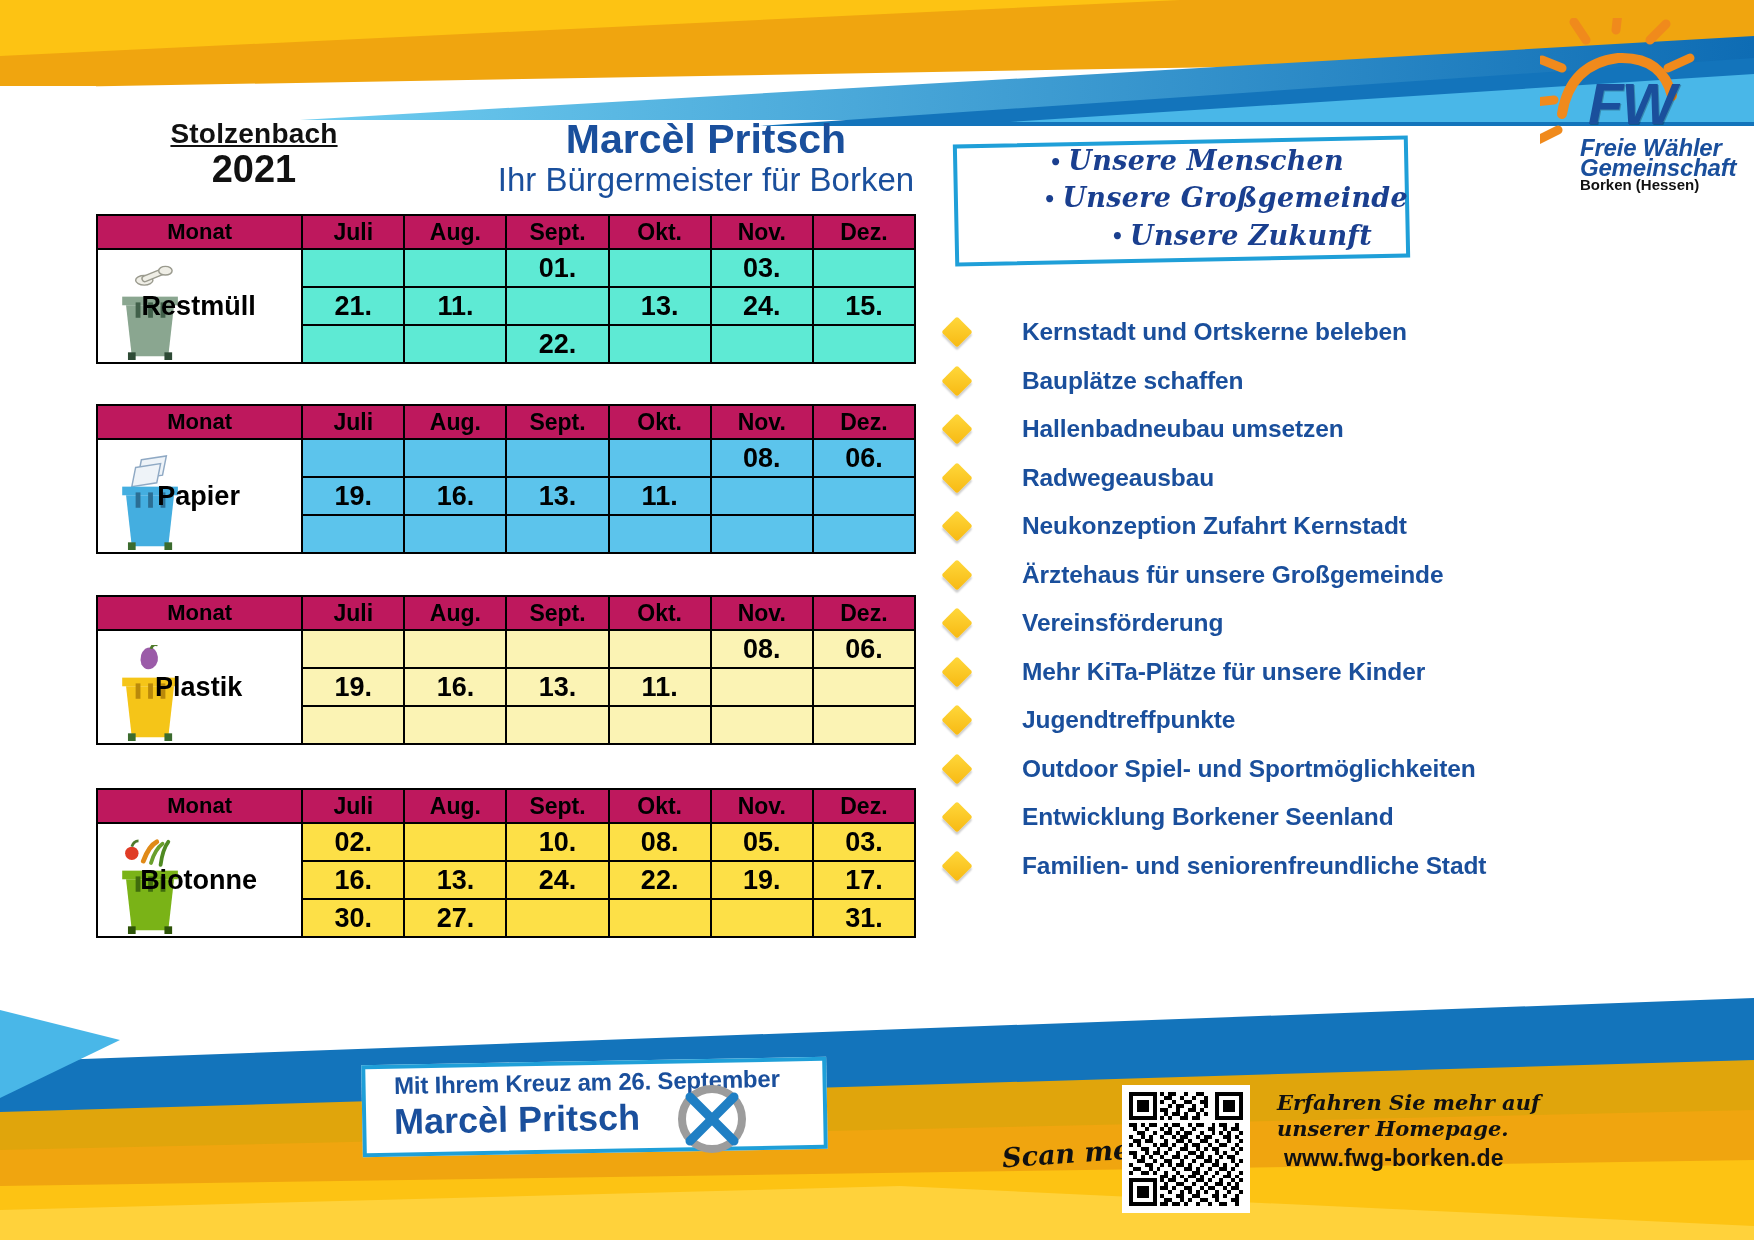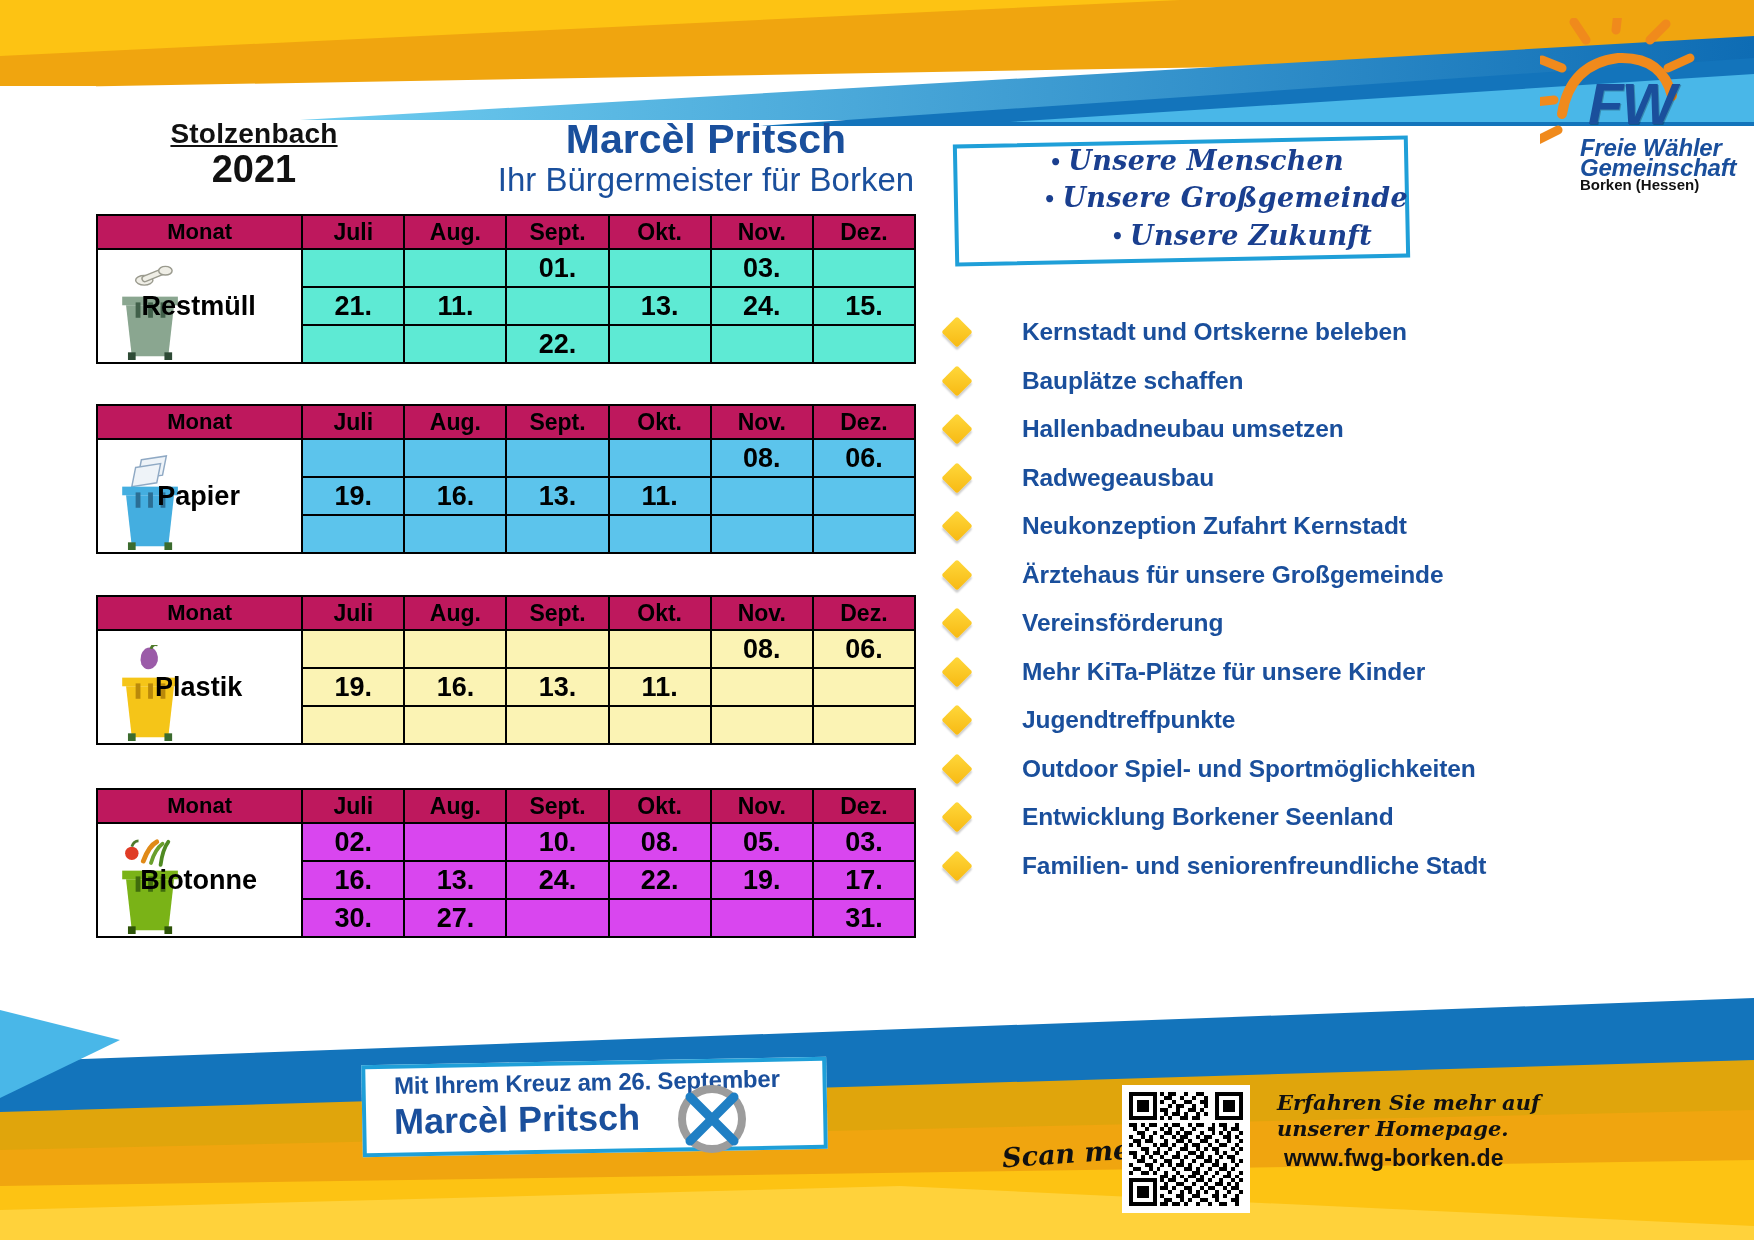--- a/index.html
+++ b/index.html
@@ -66,21 +66,21 @@
   }
   .binlabel { position:relative; z-index:3; padding-right:2px; }
 
   col.c-monat { width:205px; }
   col.c-m     { width:102px; }
 
   
   .rest  td.data { background:#5eead4; }
   .papier td.data { background:#5cc4ec; }
   .plastik td.data { background:#fbf3b4; }
-  .bio   td.data { background:#d946ef;margin-left:28px; }
+  .bio   td.data { background:#fde047;margin-left:28px; }
 
   .tbl-wrap { position:absolute; left:0; }
   #t-rest   { top:96px; }
   #t-papier { top:286px; }
   #t-plastik{ top:477px; }
   #t-bio    { top:670px; }
 
   
   .bin {
     position:absolute;

